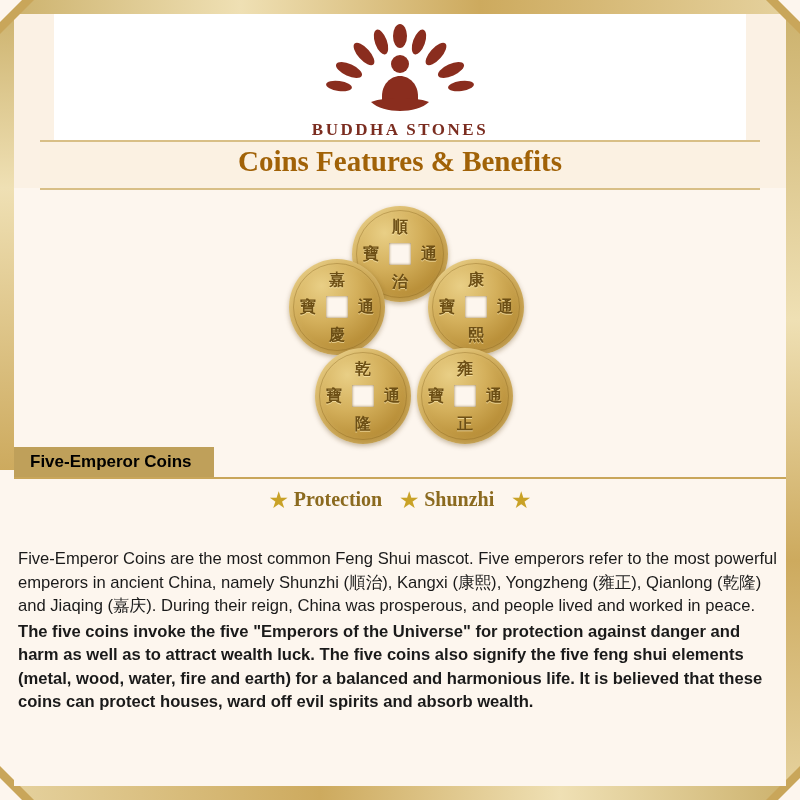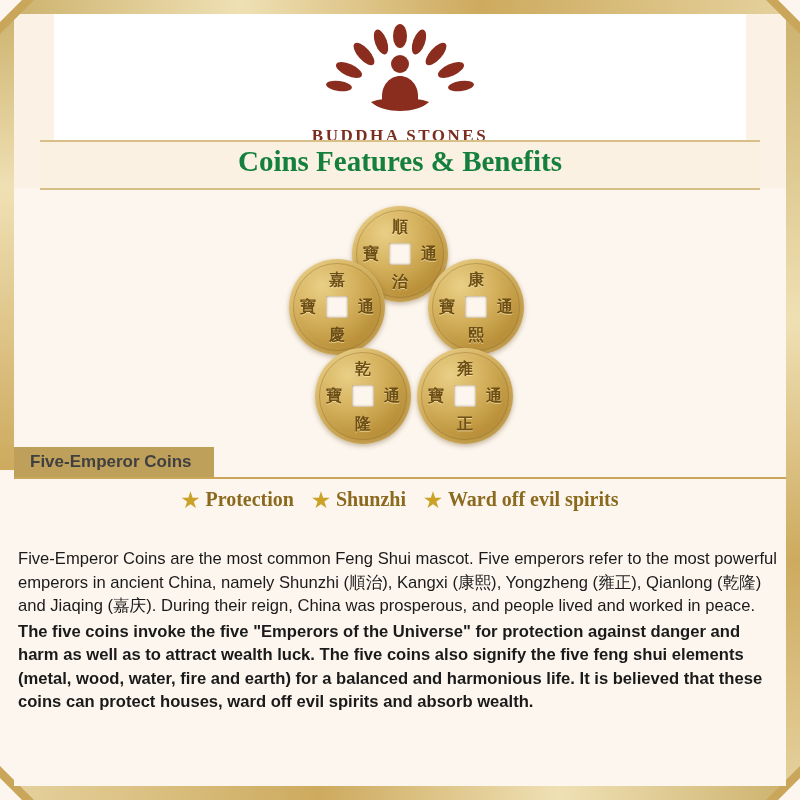--- a/index.html
+++ b/index.html
@@ -136,21 +136,21 @@
     top: 24px;
     left: 0;
     width: 800px;
     text-align: center;
   }
   .brand-logo {
     display: block;
     margin: 0 auto;
   }
   .brand-name {
-    margin-top: 10px;
+    margin-top: 4px;
     font-size: 17px;
     letter-spacing: 2.5px;
     color: #7b2d20;
     font-weight: 700;
     font-family: "Liberation Serif", serif;
   }
 
   
   .title-band {
     position: absolute;
@@ -165,21 +165,21 @@
   }
   .title-text {
     position: absolute;
     top: 145px;
     left: 0;
     width: 800px;
     text-align: center;
     font-family: "Liberation Serif", serif;
     font-size: 29px;
     font-weight: 700;
-    color: #15803d;
+    color: #a16207;
   }
 
   
   .coin-area {
     position: absolute;
     top: 196px;
     left: 14px;
     width: 772px;
     height: 250px;
     background: #fdf6ee;
@@ -226,21 +226,21 @@
   .ch-right { right: 6px; top: 50%; transform: translateY(-50%); }
 
   
   .label-tab {
     position: absolute;
     top: 447px;
     left: 14px;
     height: 30px;
     padding: 4px 22px 4px 16px;
     background: #bfa05a;
-    color: #404040;
+    color: #000000;
     font-size: 17px;
     font-weight: 700;
     display: flex;
     align-items: center;
     box-sizing: border-box;
   }
   .body-box {
     position: absolute;
     top: 477px;
     left: 14px;
@@ -405,21 +405,20 @@
     <div class="benefit">
       <span class="star">★</span>
       <span>Protection</span>
     </div>
     <div class="benefit">
       <span class="star">★</span>
       <span>Shunzhi</span>
     </div>
     <div class="benefit">
       <span class="star">★</span>
-      <span>Ward off evil spirits</span>
     </div>
   </div>
 
   <div class="copy">
     <p>Five-Emperor Coins are the most common Feng Shui mascot. Five emperors refer to the most powerful emperors in ancient China, namely Shunzhi (順治), Kangxi (康熙), Yongzheng (雍正), Qianlong (乾隆) and Jiaqing (嘉庆). During their reign, China was prosperous, and people lived and worked in peace.</p>
     <p>The five coins invoke the five "Emperors of the Universe" for protection against danger and harm as well as to attract wealth luck. The five coins also signify the five feng shui elements (metal, wood, water, fire and earth) for a balanced and harmonious life. It is believed that these coins can protect houses, ward off evil spirits and absorb wealth.</p>
   </div>
 
 </div>
 

